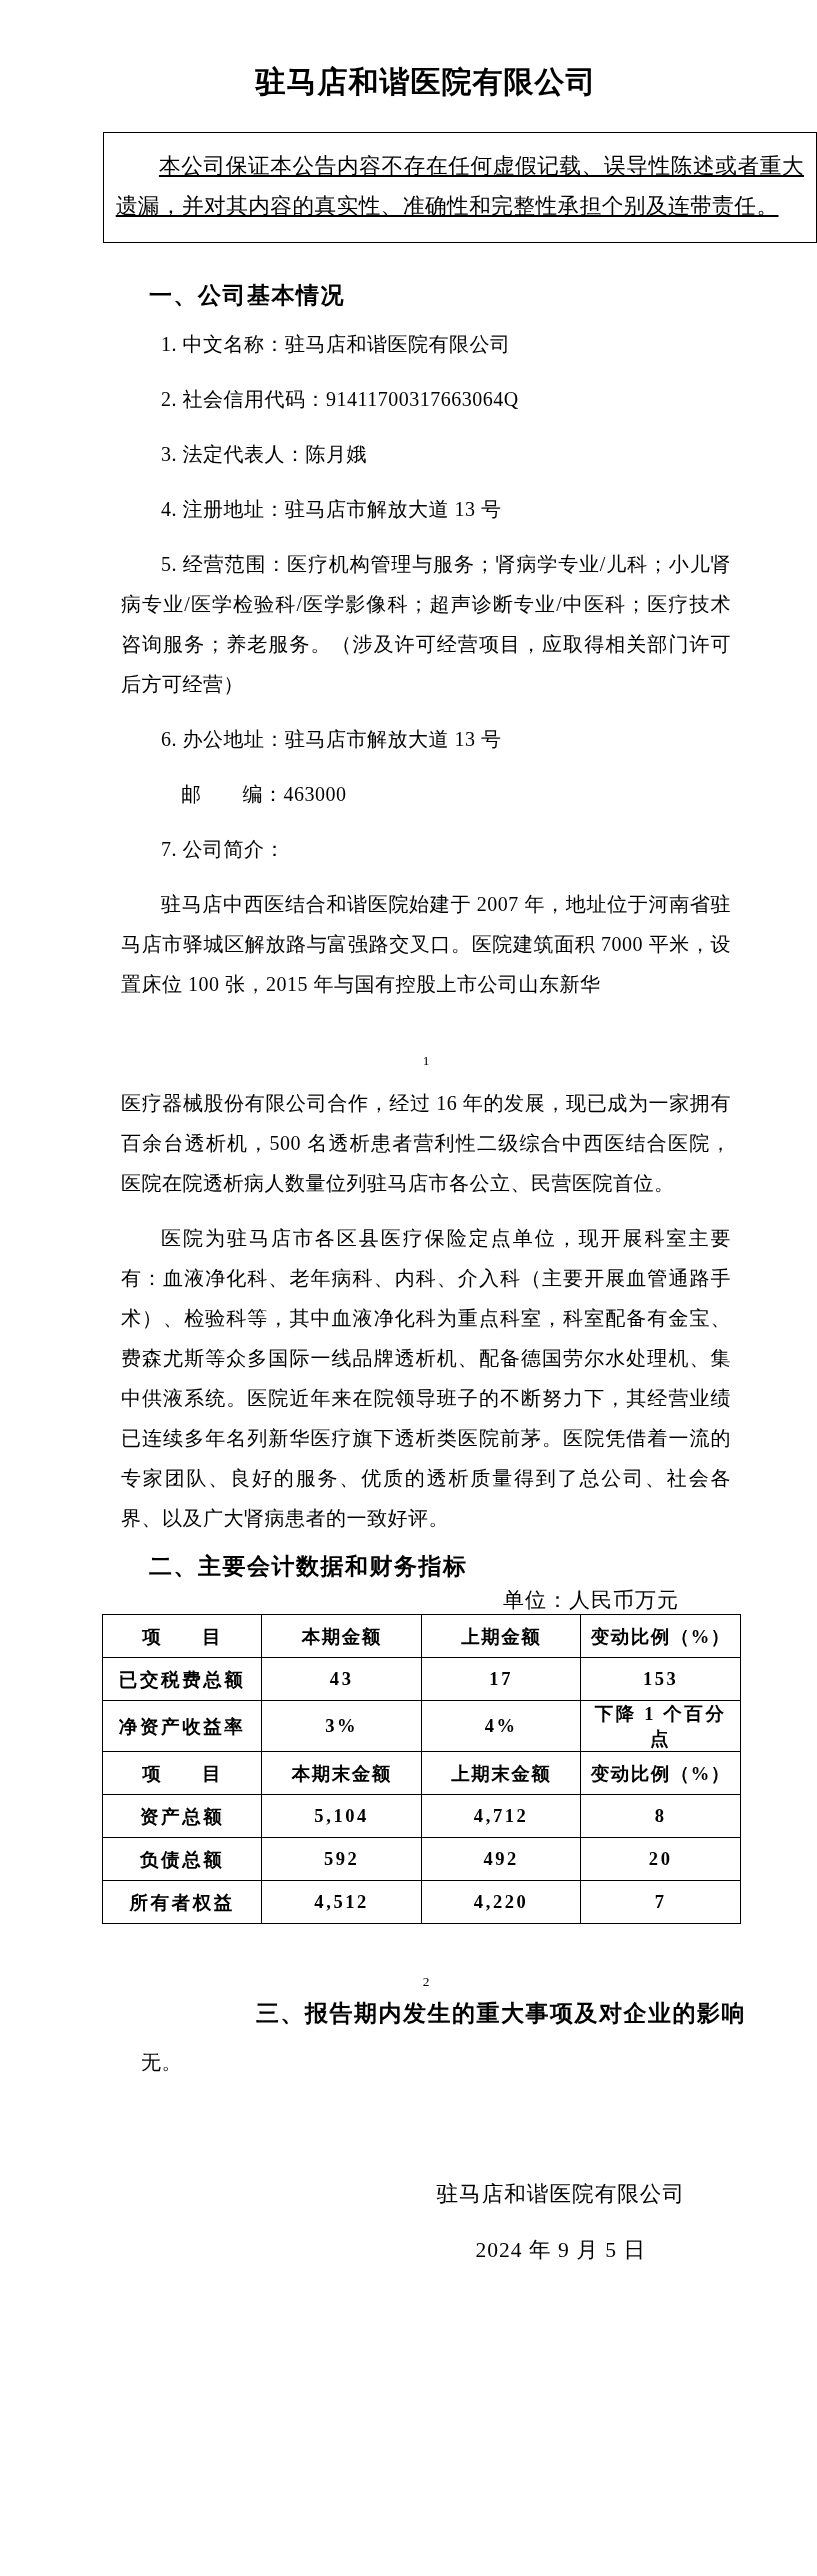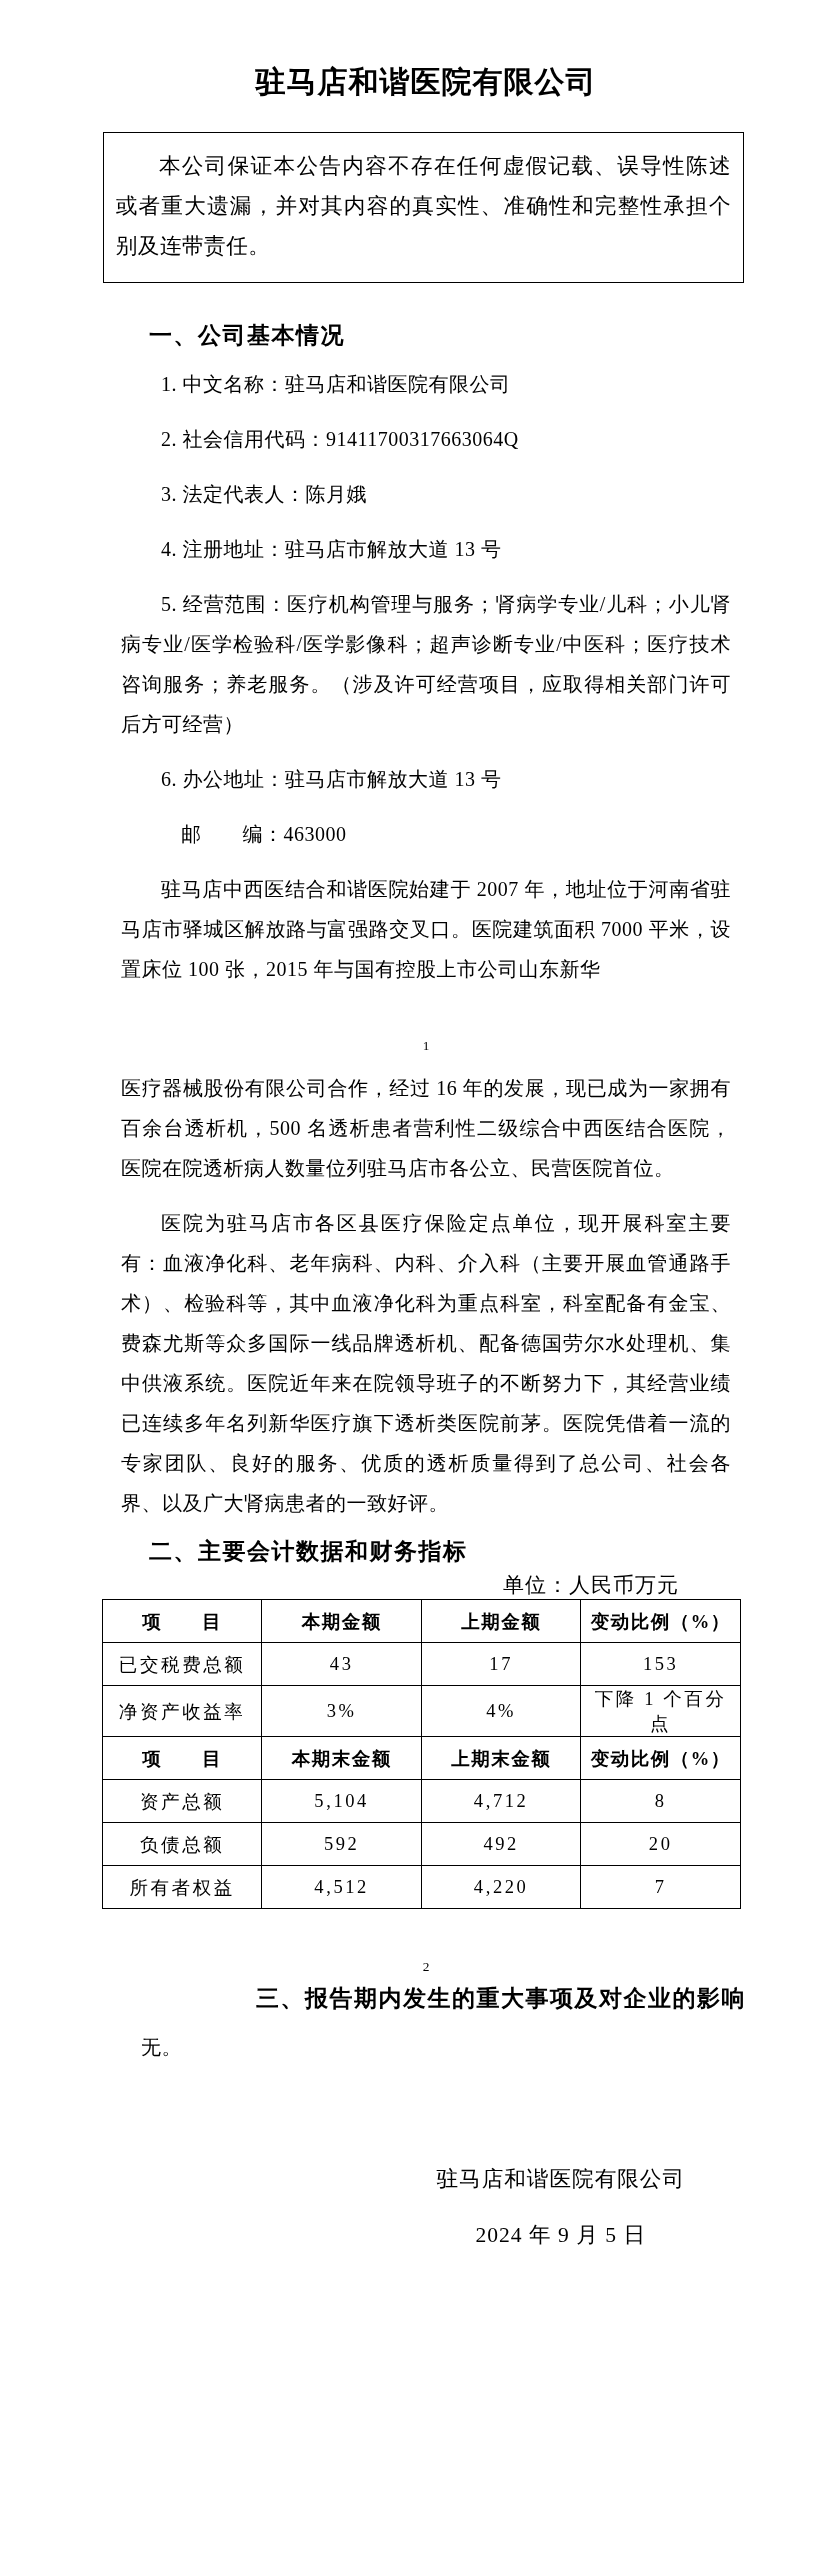--- a/index.html
+++ b/index.html
@@ -20,23 +20,24 @@
     font-weight:bold;
     line-height:34px;
     letter-spacing:1px;
   }
   .doc-title.first { margin-top:65px; }
   .doc-title.second { margin-top:12.4px; }
 
   .disclaimer-box {
     box-sizing:border-box;
     margin:33px 0 0 -2.6px;
-    width:641px;
+    width:714px;
     border:1.5px solid #000000;
     padding:13.4px 12.4px 15.5px 11.3px;
+    text-decoration:underline;
   }
   .disclaimer-box p {
     margin:0;
     font-size:21.6px;
     line-height:40px;
     text-indent:2em;
     text-align:justify;
     letter-spacing:0.5px;
   }
 
@@ -89,21 +90,21 @@
     font-size:18.5px;
     padding-left:16px;
   }
   table.fin-table th, table.fin-table td {
     border:1px solid #000000;
     height:42px;
     text-align:center;
     vertical-align:middle;
     padding:0 3.1px;
     letter-spacing:2.6px;
-    font-weight:normal;
+    font-weight:bold;
   }
   table.fin-table th { font-weight:bold; letter-spacing:1.5px; }
 
   .signature-wrap {
     margin-top:98px;
     text-align:right;
     padding-right:61px;
   }
   .signature-inner {
     display:inline-block;
@@ -129,20 +130,21 @@
 
   <p class="heading h1-sec">一、公司基本情况</p>
 
   <p class="para indent">1. 中文名称：驻马店和谐医院有限公司</p>
   <p class="para indent">2. 社会信用代码：91411700317663064Q</p>
   <p class="para indent">3. 法定代表人：陈月娥</p>
   <p class="para indent">4. 注册地址：驻马店市解放大道 13 号</p>
   <p class="para indent">5. 经营范围：医疗机构管理与服务；肾病学专业/儿科；小儿肾病专业/医学检验科/医学影像科；超声诊断专业/中医科；医疗技术咨询服务；养老服务。（涉及许可经营项目，应取得相关部门许可后方可经营）</p>
   <p class="para indent">6. 办公地址：驻马店市解放大道 13 号</p>
   <p class="para indent3">邮　　编：463000</p>
+  <p class="para indent">7. 公司简介：</p>
 
   <p class="para indent">驻马店中西医结合和谐医院始建于 2007 年，地址位于河南省驻马店市驿城区解放路与富强路交叉口。医院建筑面积 7000 平米，设置床位 100 张，2015 年与国有控股上市公司山东新华</p>
 
   <div class="page-num n1">1</div>
 
   <p class="para">医疗器械股份有限公司合作，经过 16 年的发展，现已成为一家拥有百余台透析机，500 名透析患者营利性二级综合中西医结合医院，医院在院透析病人数量位列驻马店市各公立、民营医院首位。</p>
   <p class="para indent">医院为驻马店市各区县医疗保险定点单位，现开展科室主要有：血液净化科、老年病科、内科、介入科（主要开展血管通路手术）、检验科等，其中血液净化科为重点科室，科室配备有金宝、费森尤斯等众多国际一线品牌透析机、配备德国劳尔水处理机、集中供液系统。医院近年来在院领导班子的不断努力下，其经营业绩已连续多年名列新华医疗旗下透析类医院前茅。医院凭借着一流的专家团队、良好的服务、优质的透析质量得到了总公司、社会各界、以及广大肾病患者的一致好评。</p>
 
   <p class="heading h2-sec">二、主要会计数据和财务指标</p>
 

